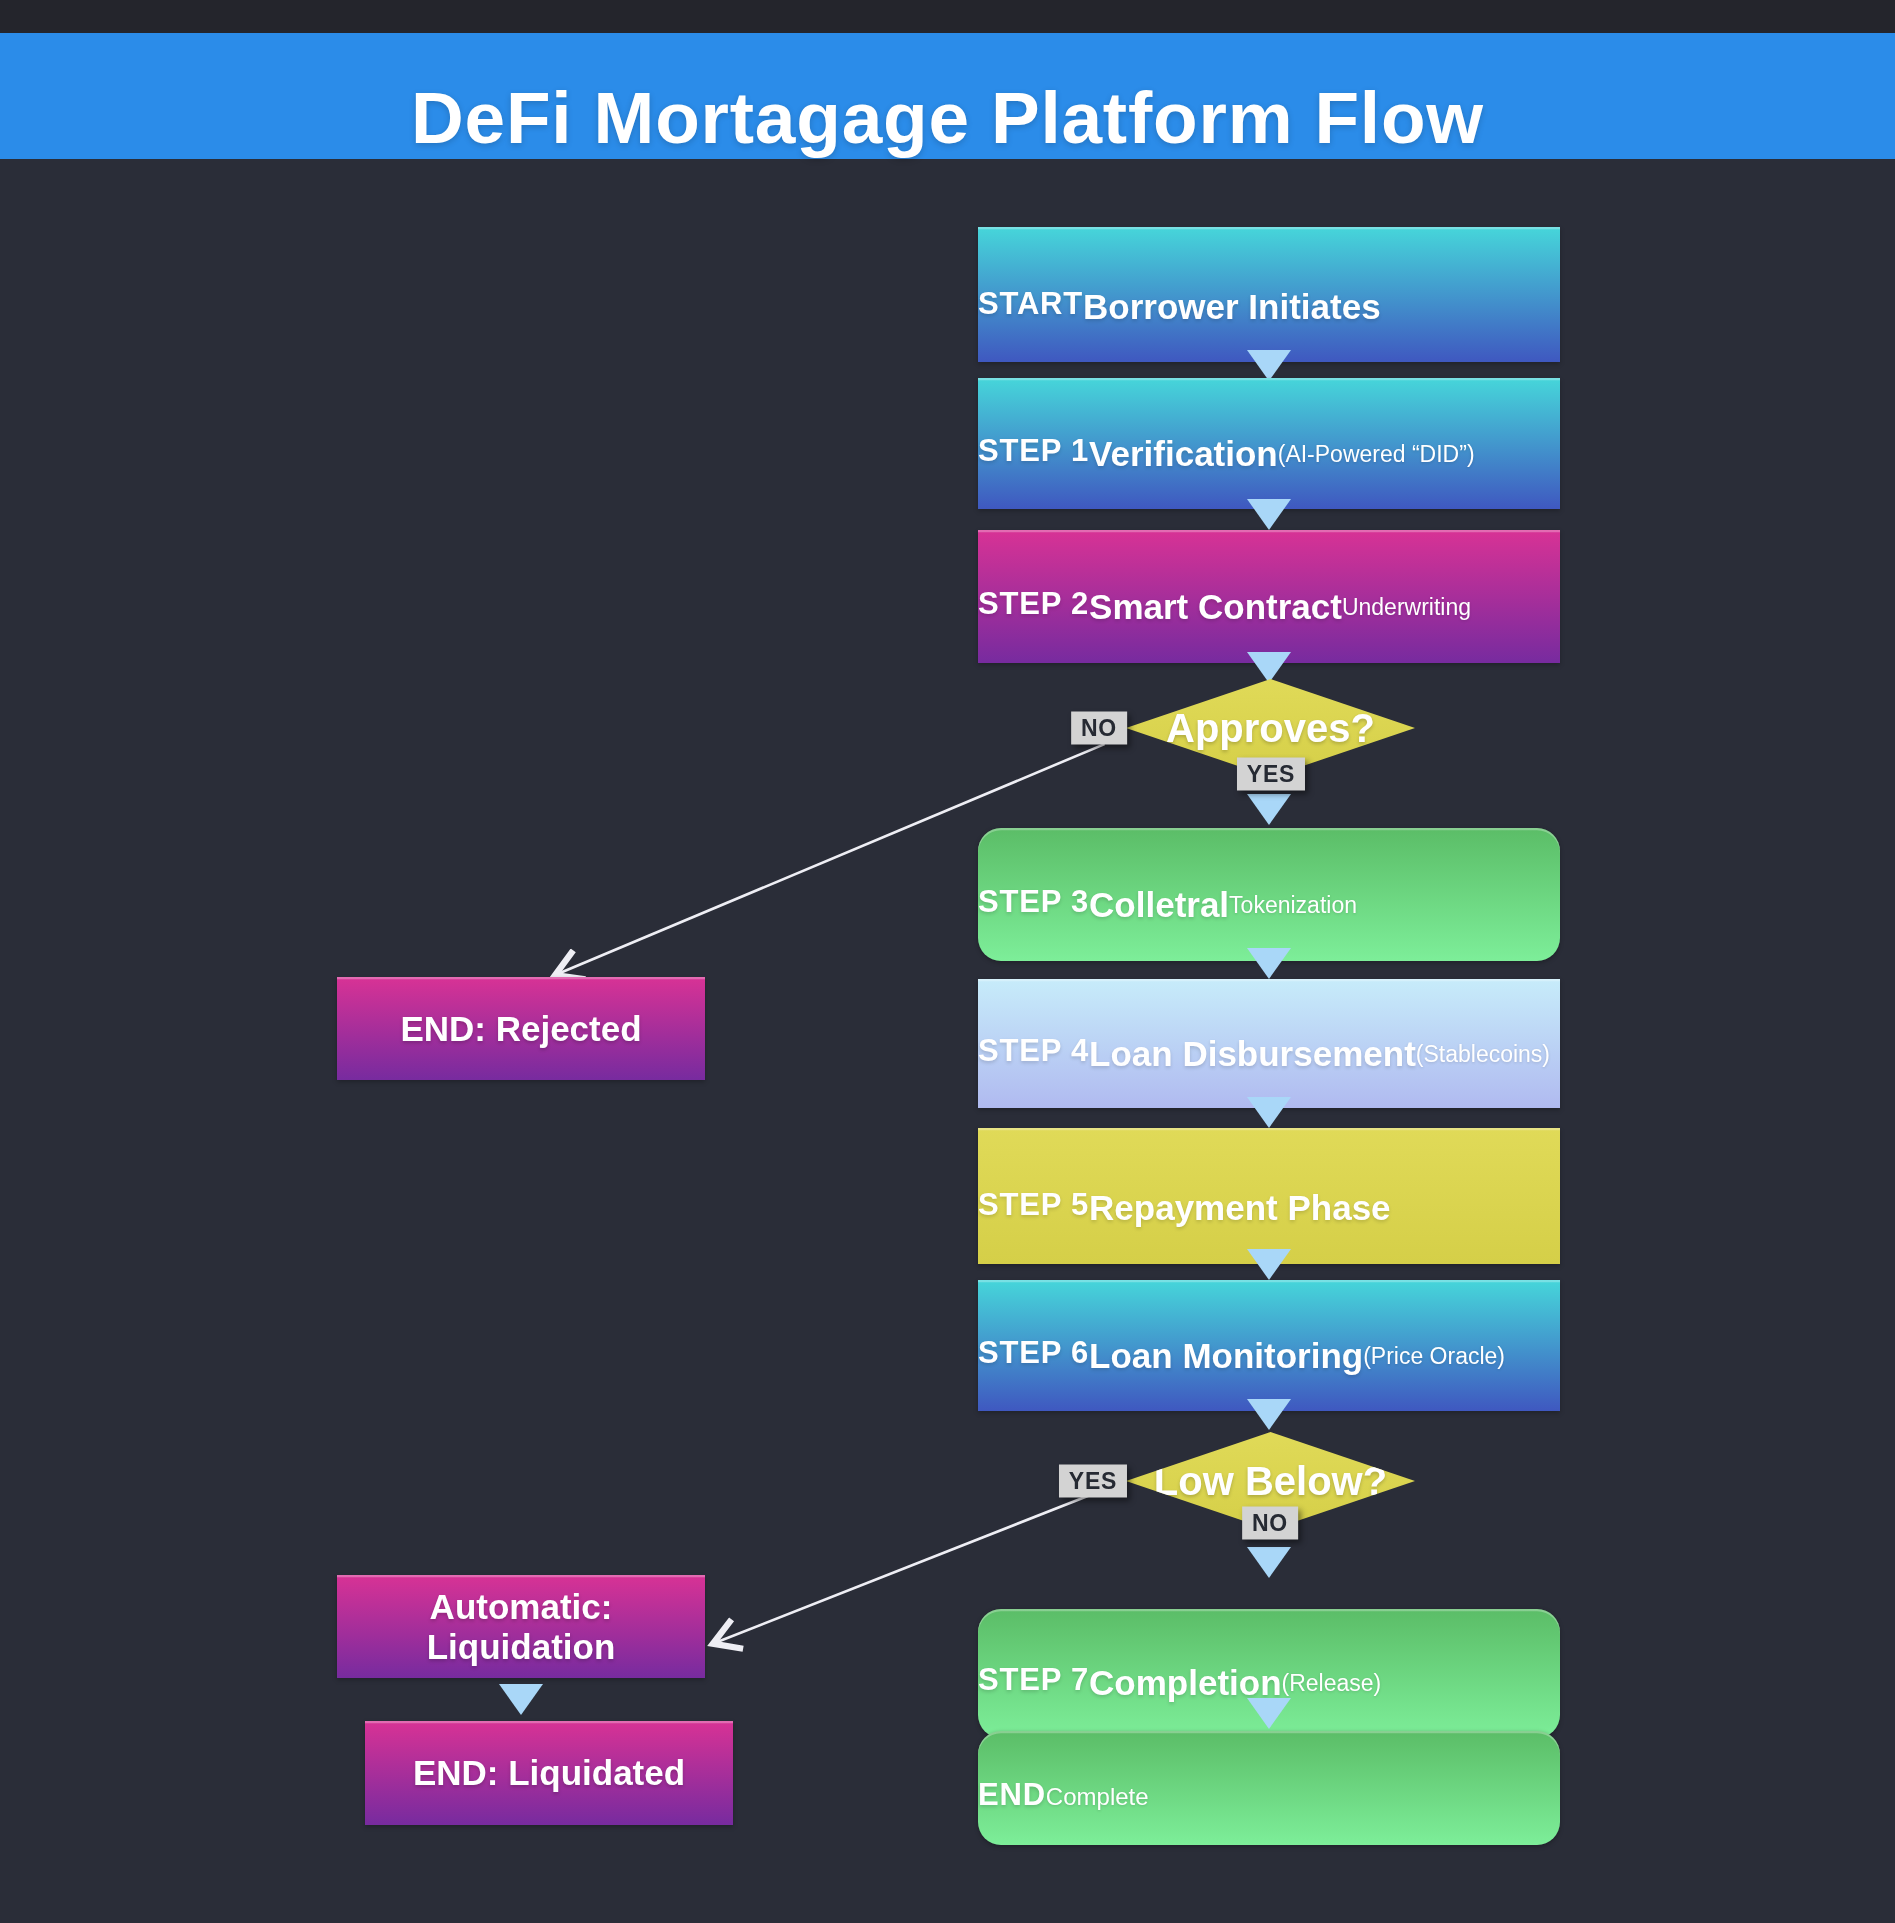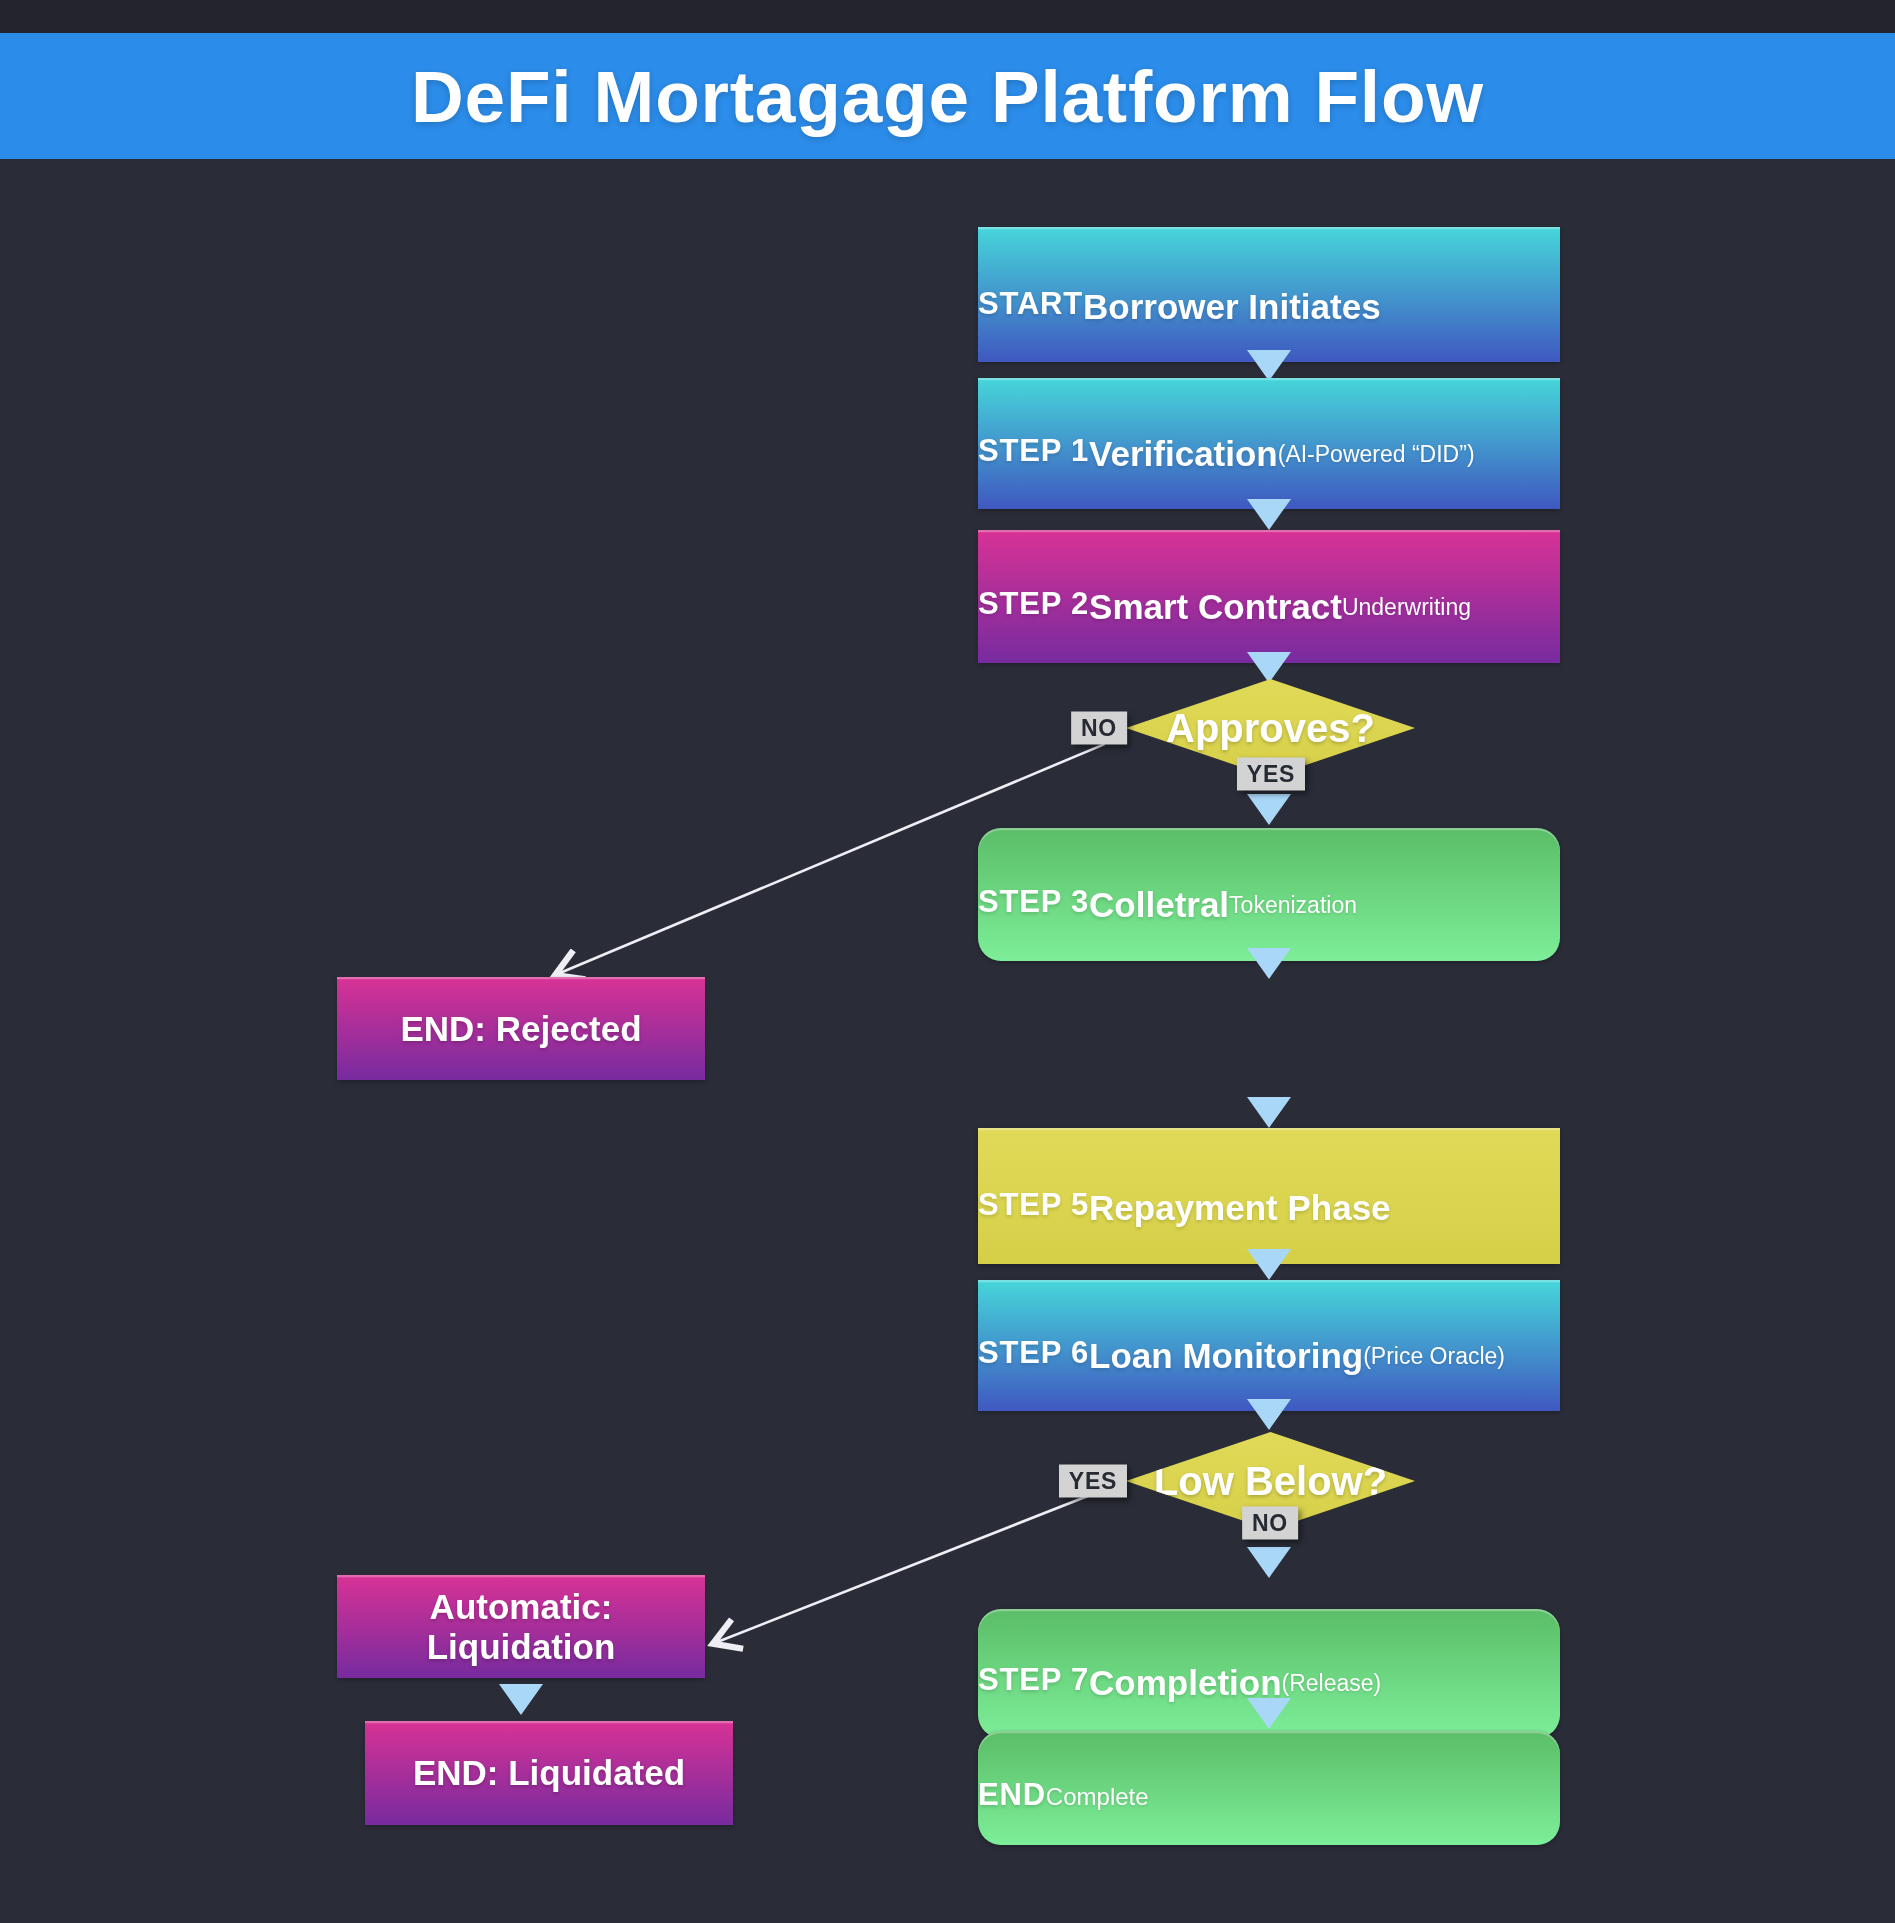--- a/index.html
+++ b/index.html
@@ -15,21 +15,21 @@
   }
   html,body{margin:0;padding:0;background:var(--page_bg);}
   .canvas{
     position:relative; width:1895px; height:1924px; overflow:hidden;
     background:var(--page_bg);
     font-family:"Liberation Sans","DejaVu Sans",sans-serif;
     color:var(--text_white);
   }
   .top-strip{position:absolute;left:0;top:0;width:100%;height:33px;background:var(--top_strip);}
   .header{position:absolute;left:0;top:33px;width:100%;height:126px;background:var(--header_bg);
-    display:flex;align-items:center;justify-content:center;}
+    display:flex;align-items:flex-end;justify-content:center;}
   .header h1{margin:0;font-size:73px;font-weight:800;letter-spacing:0.8px;
     text-shadow:0 2.3px 6px rgba(0,0,0,.18);}
   svg.overlay{position:absolute;left:0;top:0;z-index:1;}
   .box{position:absolute;z-index:2;display:flex;flex-direction:row;align-items:center;
     text-align:center;box-shadow:inset 0 2.3px 0 rgba(255,255,255,.28), 0 1.5px 4.5px rgba(0,0,0,.25);}
   .box .t1{font-size:31px;font-weight:700;letter-spacing:0.8px;text-shadow:0 1.5px 3.8px rgba(0,0,0,.15);}
   .box .t2{font-size:35px;font-weight:700;margin-top:6.8px;text-shadow:0 1.5px 3.8px rgba(0,0,0,.15);}
   .box .t3{font-size:23px;font-weight:400;margin-top:6px;text-shadow:0 0.8px 3px rgba(0,0,0,.15);}
   .box.pad{padding-top:18px;}
   .box.center{justify-content:center;}
@@ -132,20 +132,25 @@
   <div class="branch" id="b-yes1">YES</div>
   <div class="varrow" id="a4"></div>
 
   <div class="box grad-green" id="n-step3">
     <div class="t1">STEP 3</div>
     <div class="t2">Colletral</div>
     <div class="t3">Tokenization</div>
   </div>
   <div class="varrow" id="a5"></div>
 
+  <div class="box grad-light" id="n-step4">
+    <div class="t1">STEP 4</div>
+    <div class="t2">Loan Disbursement</div>
+    <div class="t3">(Stablecoins)</div>
+  </div>
   <div class="varrow" id="a6"></div>
 
   <div class="box grad-yellow pad" id="n-step5">
     <div class="t1">STEP 5</div>
     <div class="t2">Repayment Phase</div>
   </div>
   <div class="varrow" id="a7"></div>
 
   <div class="box grad-teal" id="n-step6">
     <div class="t1">STEP 6</div>

